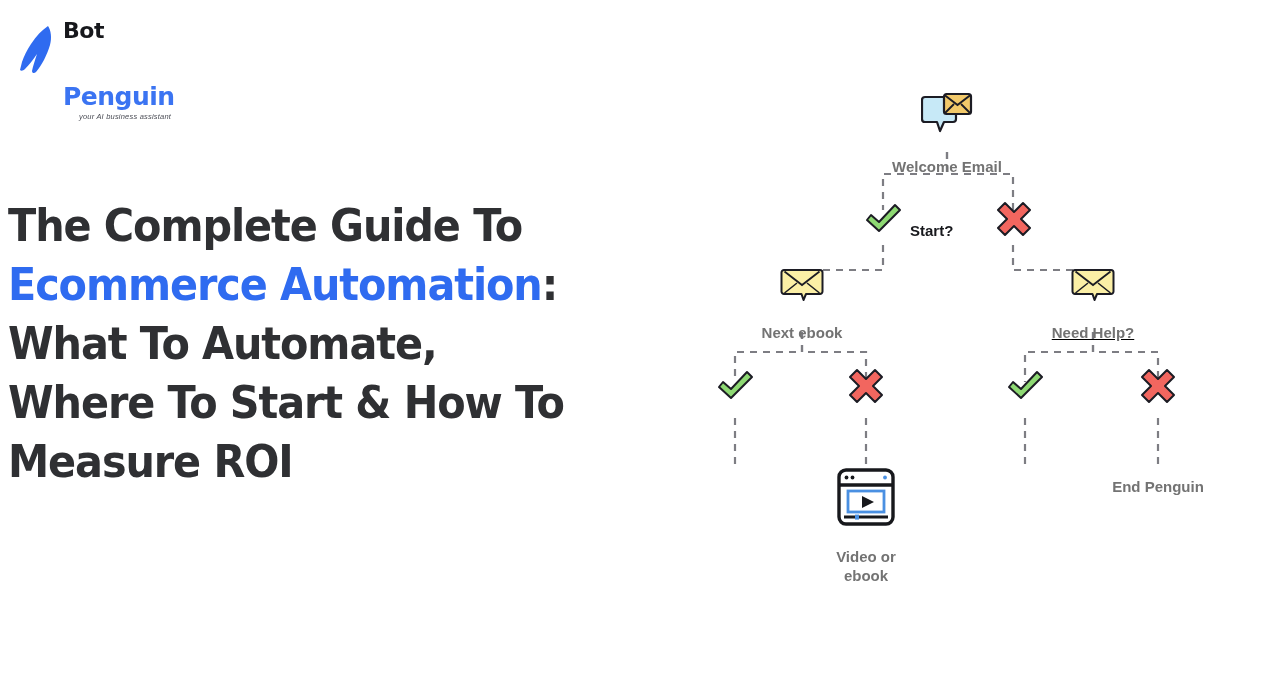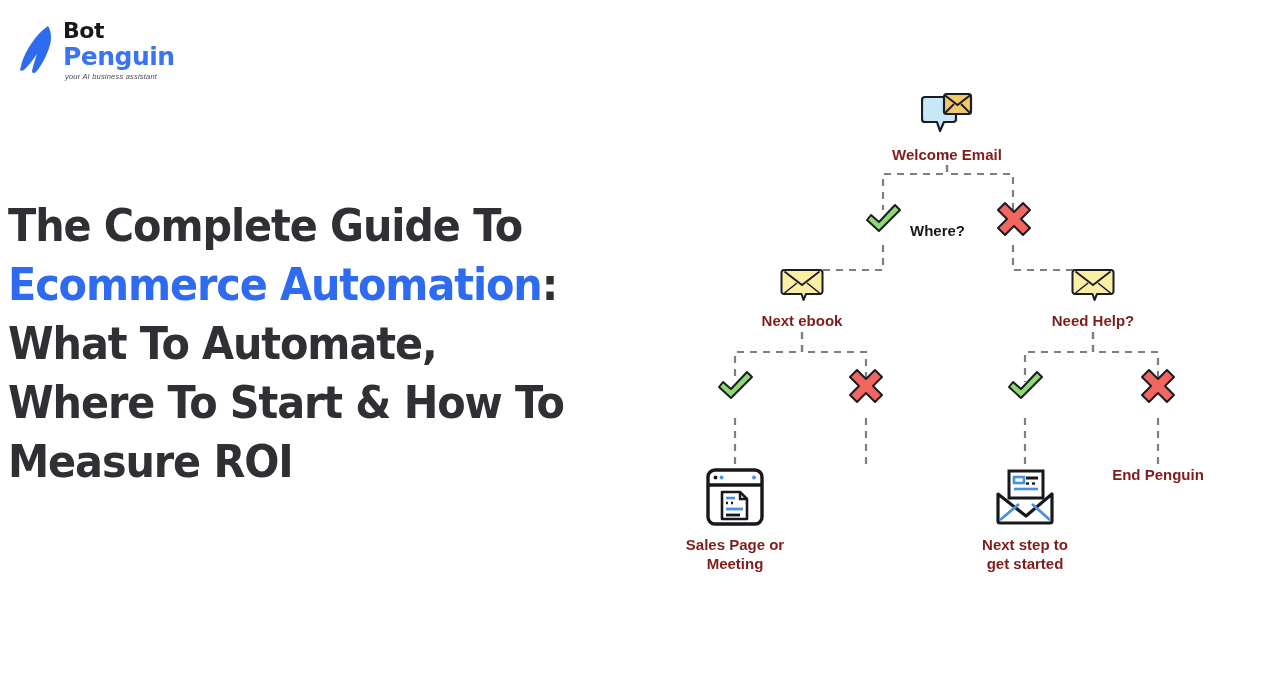--- a/index.html
+++ b/index.html
@@ -46,30 +46,31 @@
     display: block;
   }
   #brand-logo .logo-penguin {
     font-family: "DejaVu Sans", sans-serif;
     font-weight: bold;
     font-size: 25px;
     color: #3b74f2;
     line-height: 26px;
     letter-spacing: -0.5px;
     display: block;
+    margin-top: 40px;
   }
   #brand-logo .logo-tagline {
     font-family: "Liberation Sans", sans-serif;
     font-style: italic;
     font-size: 7.5px;
     color: #4a4c55;
     letter-spacing: 0.2px;
     display: block;
     margin-top: 2px;
-    margin-left: 2px;
+    margin-left: 16px;
   }
 
   
   #headline {
     position: absolute;
     left: 8px;
     top: 196px;
     width: 640px;
   }
   #headline .hl-line {
@@ -108,23 +109,23 @@
   .node-icon {
     display: block;
     margin: 0 auto;
   }
   .node-label {
     display: block;
     font-family: "Liberation Sans", sans-serif;
     font-weight: bold;
     font-size: 15px;
     line-height: 19px;
-    color: #7f1d1d;
+    color: #737373;
     white-space: pre-line;
-    margin-top: 3px;
+    margin-top: 15px;
   }
   .decision {
     position: absolute;
   }
   #opened-label {
     position: absolute;
     font-family: "Liberation Sans", sans-serif;
     font-weight: bold;
     font-size: 15px;
     color: #17181c;
@@ -194,34 +195,34 @@
   <div class="decision" style="left:222px; top:128px;">
     <svg width="42" height="42" viewBox="0 0 42 42">
       <path d="M5 22 L9 17 L17 24 L33 7 L38 12 L17 33 Z" fill="#8ed973" stroke="#1c1c24" stroke-width="2" stroke-linejoin="round"></path>
     </svg>
   </div>
   <div class="decision" style="left:353px; top:128px;">
     <svg width="42" height="42" viewBox="0 0 42 42">
       <path d="M12 5 L21 14 L30 5 L37 12 L28 21 L37 30 L30 37 L21 28 L12 37 L5 30 L14 21 L5 12 Z" fill="#f2665f" stroke="#1c1c24" stroke-width="2" stroke-linejoin="round"></path>
     </svg>
   </div>
-  <div id="opened-label" style="left:270px; top:152px;">Where?</div>
+  <div id="opened-label" style="left:270px; top:152px;">Start?</div>
 
   <div class="node" style="left:82px; top:198px; width:160px;">
     <span class="node-icon">
       <svg width="44" height="36" viewBox="0 0 44 36">
         <path d="M4 2 h36 a2.5 2.5 0 0 1 2.5 2.5 v19 a2.5 2.5 0 0 1 -2.5 2.5 h-14 l-2.5 6 l-2 -6 h-17.5 a2.5 2.5 0 0 1 -2.5 -2.5 v-19 a2.5 2.5 0 0 1 2.5 -2.5 z" fill="#fbefa6" stroke="#1c1c24" stroke-width="2" stroke-linejoin="round"></path>
         <path d="M4.5 3.5 L22 17 L39.5 3.5" fill="none" stroke="#1c1c24" stroke-width="1.8"></path>
         <path d="M4.5 25 L17 15 M39.5 25 L27 15" fill="none" stroke="#1c1c24" stroke-width="1.6"></path>
       </svg>
     </span>
     <span class="node-label">Next ebook</span>
   </div>
 
-  <div class="node" style="left:373px; top:198px; width:160px;">
+  <div class="node" style="left:373px; top:198px; width:160px;text-decoration:underline;">
     <span class="node-icon">
       <svg width="44" height="36" viewBox="0 0 44 36">
         <path d="M4 2 h36 a2.5 2.5 0 0 1 2.5 2.5 v19 a2.5 2.5 0 0 1 -2.5 2.5 h-14 l-2.5 6 l-2 -6 h-17.5 a2.5 2.5 0 0 1 -2.5 -2.5 v-19 a2.5 2.5 0 0 1 2.5 -2.5 z" fill="#fbefa6" stroke="#1c1c24" stroke-width="2" stroke-linejoin="round"></path>
         <path d="M4.5 3.5 L22 17 L39.5 3.5" fill="none" stroke="#1c1c24" stroke-width="1.8"></path>
         <path d="M4.5 25 L17 15 M39.5 25 L27 15" fill="none" stroke="#1c1c24" stroke-width="1.6"></path>
       </svg>
     </span>
     <span class="node-label">Need Help?</span>
   </div>
 
@@ -239,57 +240,37 @@
     <svg width="42" height="42" viewBox="0 0 42 42">
       <path d="M5 22 L9 17 L17 24 L33 7 L38 12 L17 33 Z" fill="#8ed973" stroke="#1c1c24" stroke-width="2" stroke-linejoin="round"></path>
     </svg>
   </div>
   <div class="decision" style="left:497px; top:295px;">
     <svg width="42" height="42" viewBox="0 0 42 42">
       <path d="M12 5 L21 14 L30 5 L37 12 L28 21 L37 30 L30 37 L21 28 L12 37 L5 30 L14 21 L5 12 Z" fill="#f2665f" stroke="#1c1c24" stroke-width="2" stroke-linejoin="round"></path>
     </svg>
   </div>
 
-  <div class="node" style="left:25px; top:396px; width:140px;">
+
+  <div class="node" style="left:161px; top:396px; width:130px;">
     <span class="node-icon">
       <svg width="62" height="62" viewBox="0 0 62 62">
         <rect x="4" y="4" width="54" height="54" rx="7" fill="#ffffff" stroke="#17181c" stroke-width="3.4"></rect>
         <line x1="4" y1="19" x2="58" y2="19" stroke="#17181c" stroke-width="3.4"></line>
         <circle cx="11.5" cy="11.5" r="1.9" fill="#17181c"></circle>
-        <circle cx="17.5" cy="11.5" r="1.9" fill="#4a90e2"></circle>
+        <circle cx="17.5" cy="11.5" r="1.9" fill="#17181c"></circle>
         <circle cx="50" cy="11.5" r="1.9" fill="#4a90e2"></circle>
-        <path d="M18 26 h18 l7 7 v20 h-25 z" fill="#ffffff" stroke="#17181c" stroke-width="2.6" stroke-linejoin="round"></path>
-        <path d="M36 26 v7 h7" fill="none" stroke="#17181c" stroke-width="2.4"></path>
-        <line x1="22" y1="32" x2="31" y2="32" stroke="#4a90e2" stroke-width="2.6"></line>
-        <line x1="22" y1="37" x2="24" y2="37" stroke="#17181c" stroke-width="2.6"></line>
-        <line x1="27" y1="37" x2="29" y2="37" stroke="#17181c" stroke-width="2.6"></line>
-        <line x1="22" y1="43" x2="39" y2="43" stroke="#4a90e2" stroke-width="2.8"></line>
-        <line x1="22" y1="49" x2="36" y2="49" stroke="#17181c" stroke-width="2.8"></line>
-      </svg>
-    </span>
-    <span class="node-label">Sales Page or
-Meeting</span>
-  </div>
-
-
-  <div class="node" style="left:318px; top:396px; width:134px;">
-    <span class="node-icon">
-      <svg width="64" height="62" viewBox="0 0 64 62">
-        <rect x="16" y="5" width="34" height="27" fill="#ffffff" stroke="#17181c" stroke-width="3"></rect>
-        <rect x="21" y="11" width="10" height="6" fill="none" stroke="#4a90e2" stroke-width="2.6"></rect>
-        <line x1="33" y1="12" x2="45" y2="12" stroke="#17181c" stroke-width="3"></line>
-        <line x1="21" y1="23" x2="45" y2="23" stroke="#4a90e2" stroke-width="2.6"></line>
-        <line x1="33" y1="17.5" x2="36" y2="17.5" stroke="#17181c" stroke-width="2.4"></line>
-        <line x1="39" y1="17.5" x2="42" y2="17.5" stroke="#17181c" stroke-width="2.4"></line>
-        <path d="M5 28 L33 50 L59 28 L59 55 a2 2 0 0 1 -2 2 h-50 a2 2 0 0 1 -2 -2 z" fill="#ffffff" stroke="#17181c" stroke-width="3.2" stroke-linejoin="round"></path>
-        <line x1="7" y1="54" x2="26" y2="38" stroke="#4a90e2" stroke-width="2.8"></line>
-        <line x1="57" y1="54" x2="39" y2="38" stroke="#4a90e2" stroke-width="2.8"></line>
-      </svg>
-    </span>
-    <span class="node-label">Next step to
-get started</span>
-  </div>
+        <rect x="13" y="25" width="36" height="21" fill="none" stroke="#4a90e2" stroke-width="2.8"></rect>
+        <path d="M27 30 L39 36 L27 42 Z" fill="#17181c"></path>
+        <line x1="9" y1="51" x2="53" y2="51" stroke="#17181c" stroke-width="3"></line>
+        <rect x="20" y="48.6" width="4" height="5" fill="#4a90e2"></rect>
+      </svg>
+    </span>
+    <span class="node-label">Video or
+ebook</span>
+  </div>
+
 
   <div class="node" style="left:450px; top:392px; width:136px;">
     <span class="node-label">End Penguin</span>
   </div>
 
 </div>
 
 </body></html>

